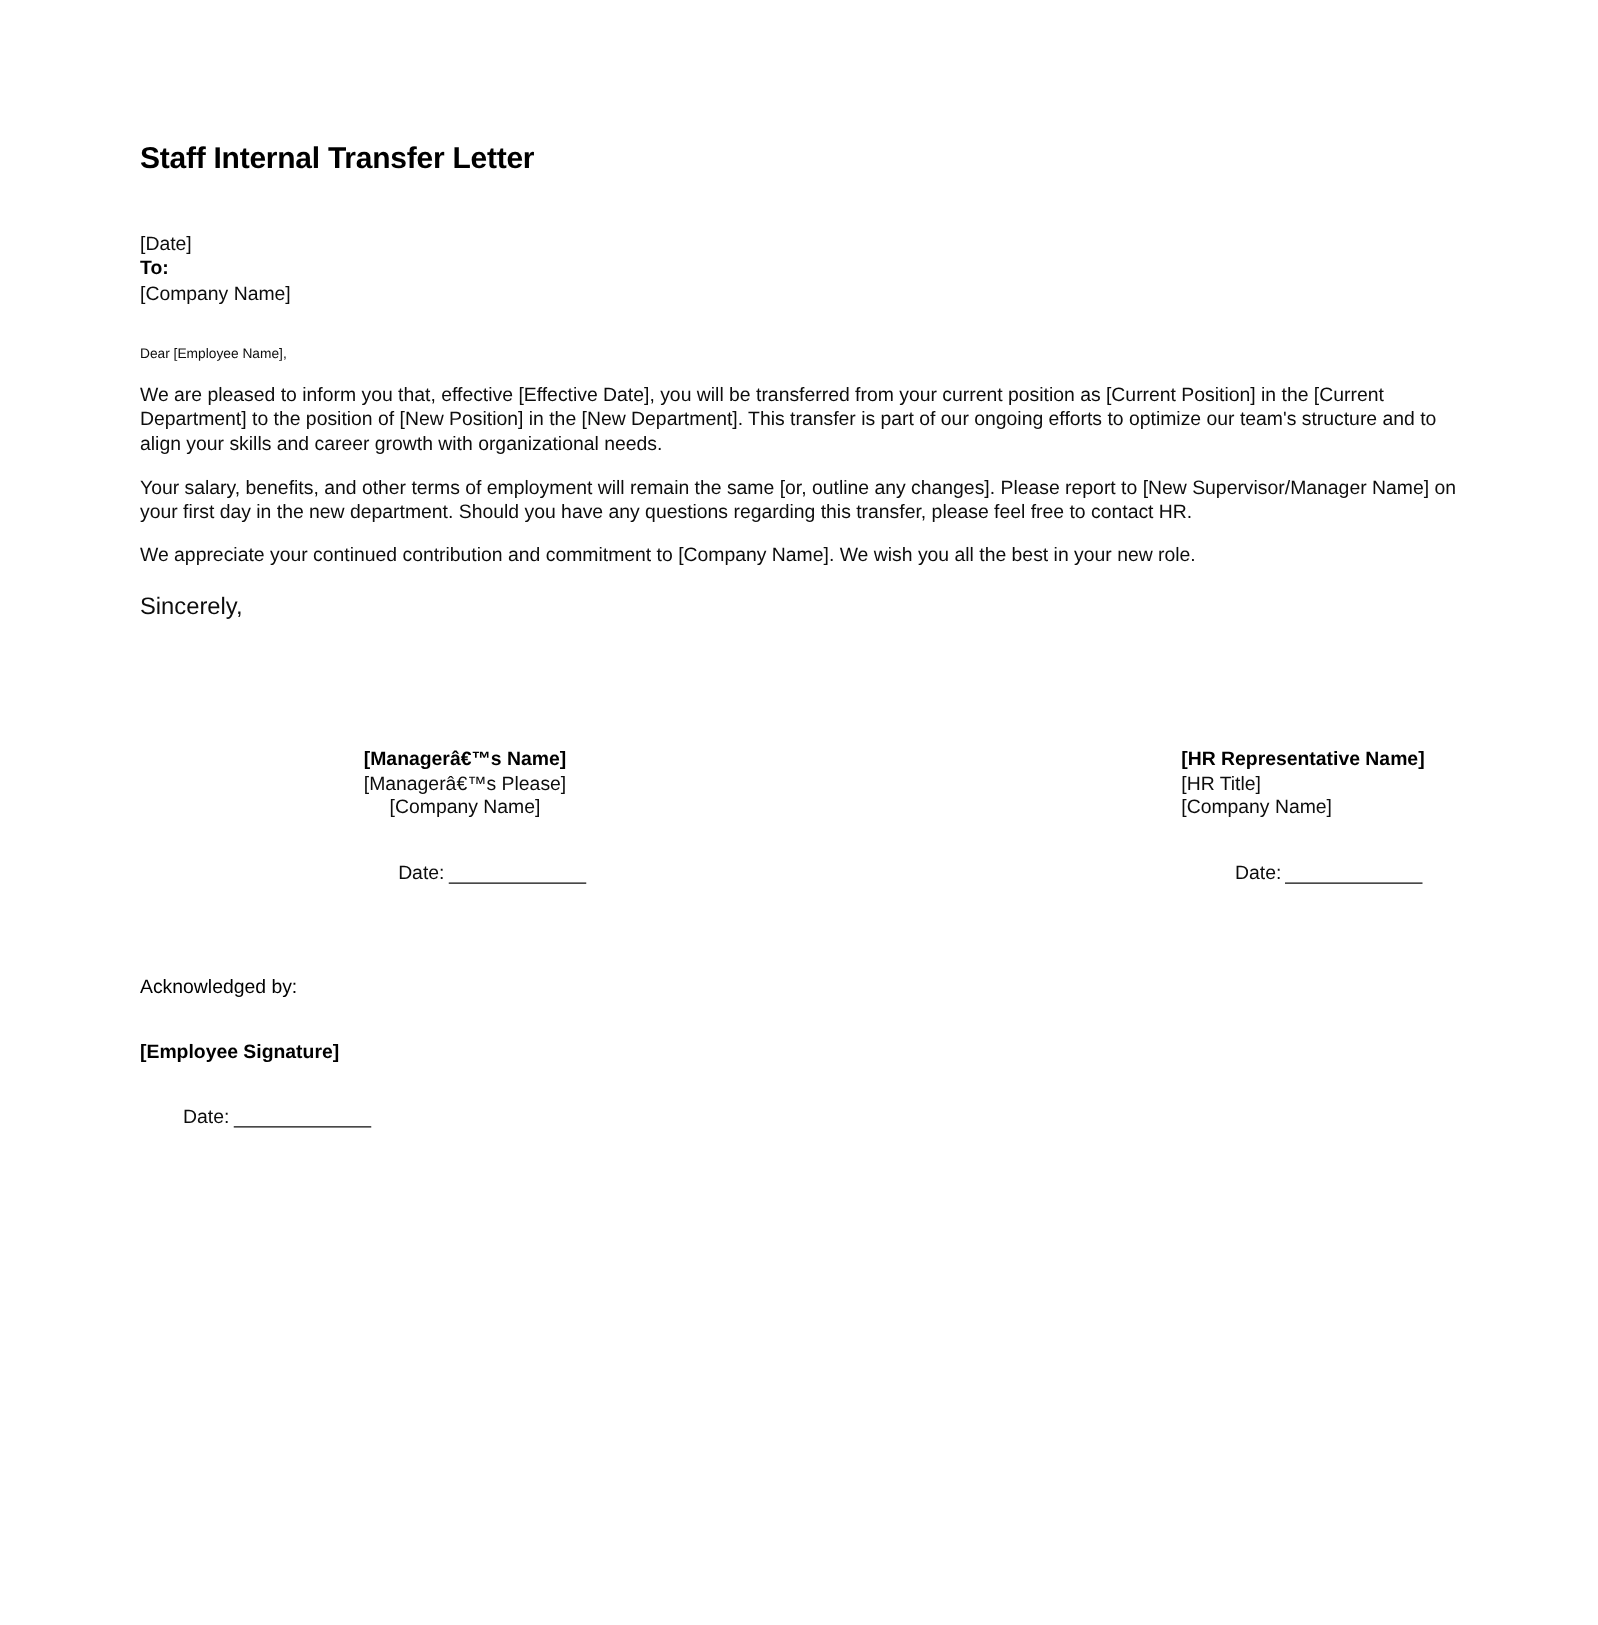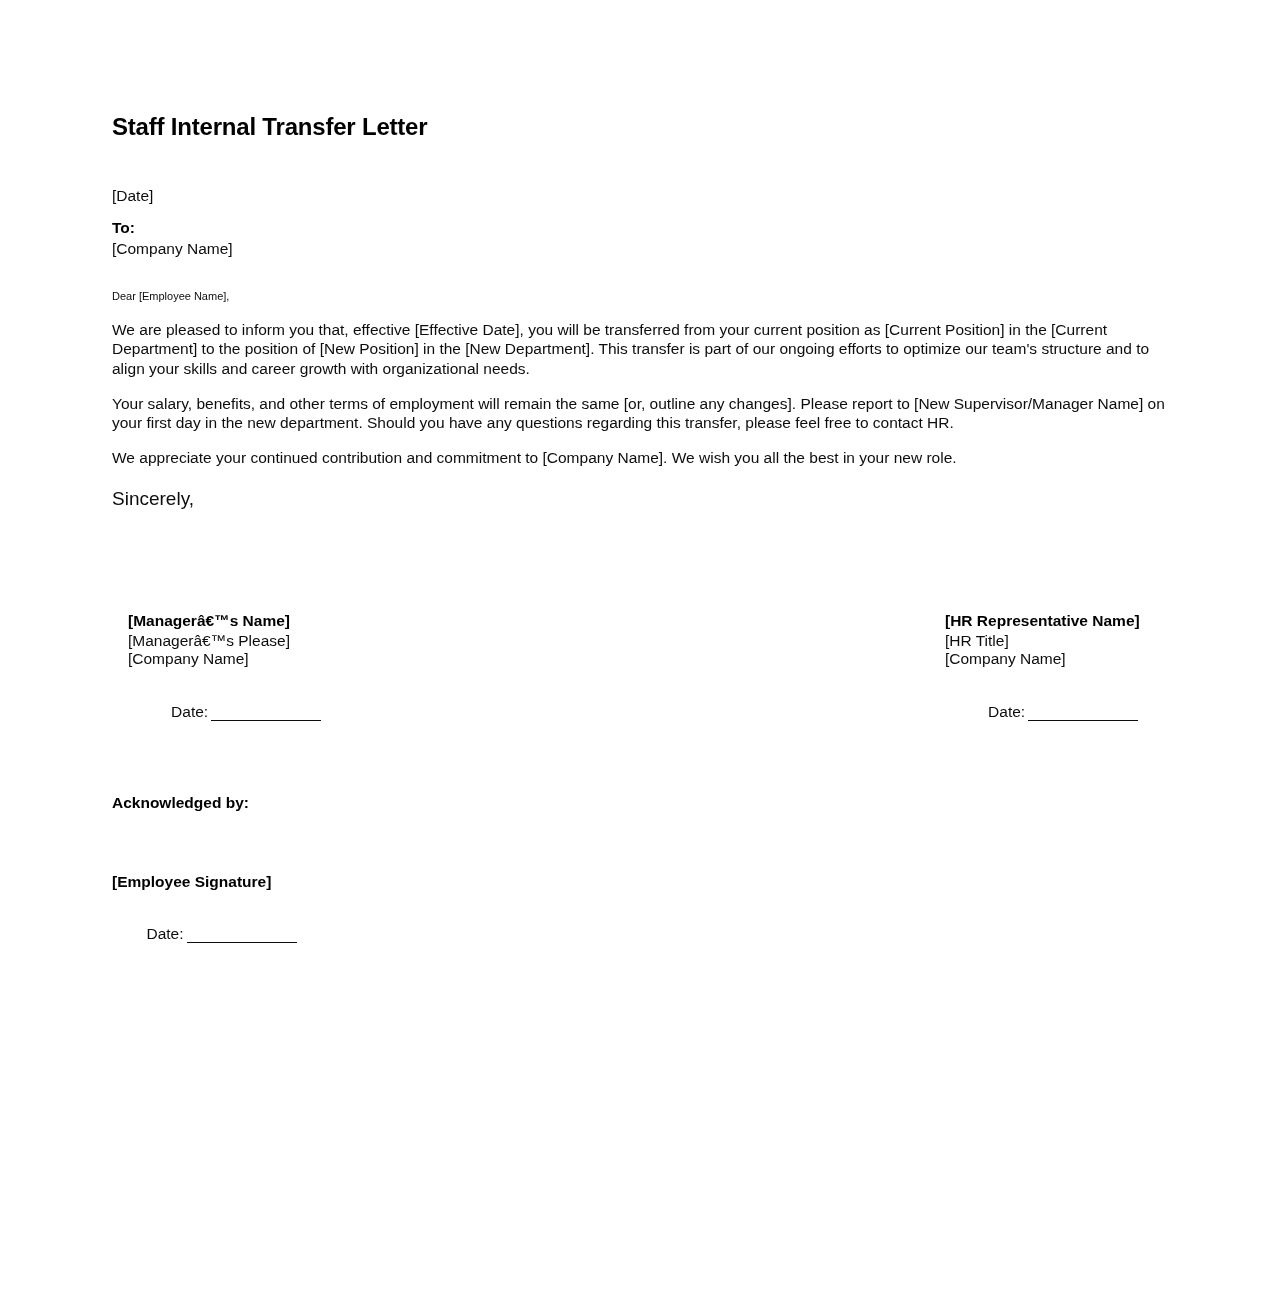--- a/index.html
+++ b/index.html
@@ -43,21 +43,20 @@
   .date-line {
     font-size: 15.5px;
     line-height: 19px;
     margin-top: 45px;
   }
 
   .to-label {
     font-size: 15.5px;
     line-height: 19px;
     font-weight: bold;
-    margin-top: 13px;
     color: #000000;
   }
 
   .recipient-block {
     font-size: 15.5px;
     line-height: 18.5px;
     margin-top: 3px;
   }
   .recipient-block div {
     white-space: pre;
@@ -85,23 +84,24 @@
 
   
   .sig-row {
     position: relative;
     margin-top: 103px;
     min-height: 110px;
   }
 
   .sig-col-left {
     position: absolute;
-    left: 16px;
+    left: 0;
     top: 0;
     width: 520px;
+    text-align: center;
   }
 
   .sig-col-right {
     position: absolute;
     left: 833px;
     top: 0;
     width: 420px;
   }
 
   .sig-name {
@@ -134,29 +134,29 @@
     margin-left: 3px;
   }
 
   
   .ack-block {
     margin-top: 72px;
   }
   .ack-heading {
     font-size: 15.5px;
     line-height: 19px;
-    font-weight: bold;
+    font-weight: normal;
     color: #000000;
   }
   .ack-signature {
     font-size: 15.5px;
     line-height: 19px;
     font-weight: bold;
     color: #000000;
-    margin-top: 60px;
+    margin-top: 33px;
   }
 </style>
 </head>
 <body>
 
 <div class="page">
   <div class="content">
 
     <h1 class="doc-title">Staff Internal Transfer Letter</h1>
 

